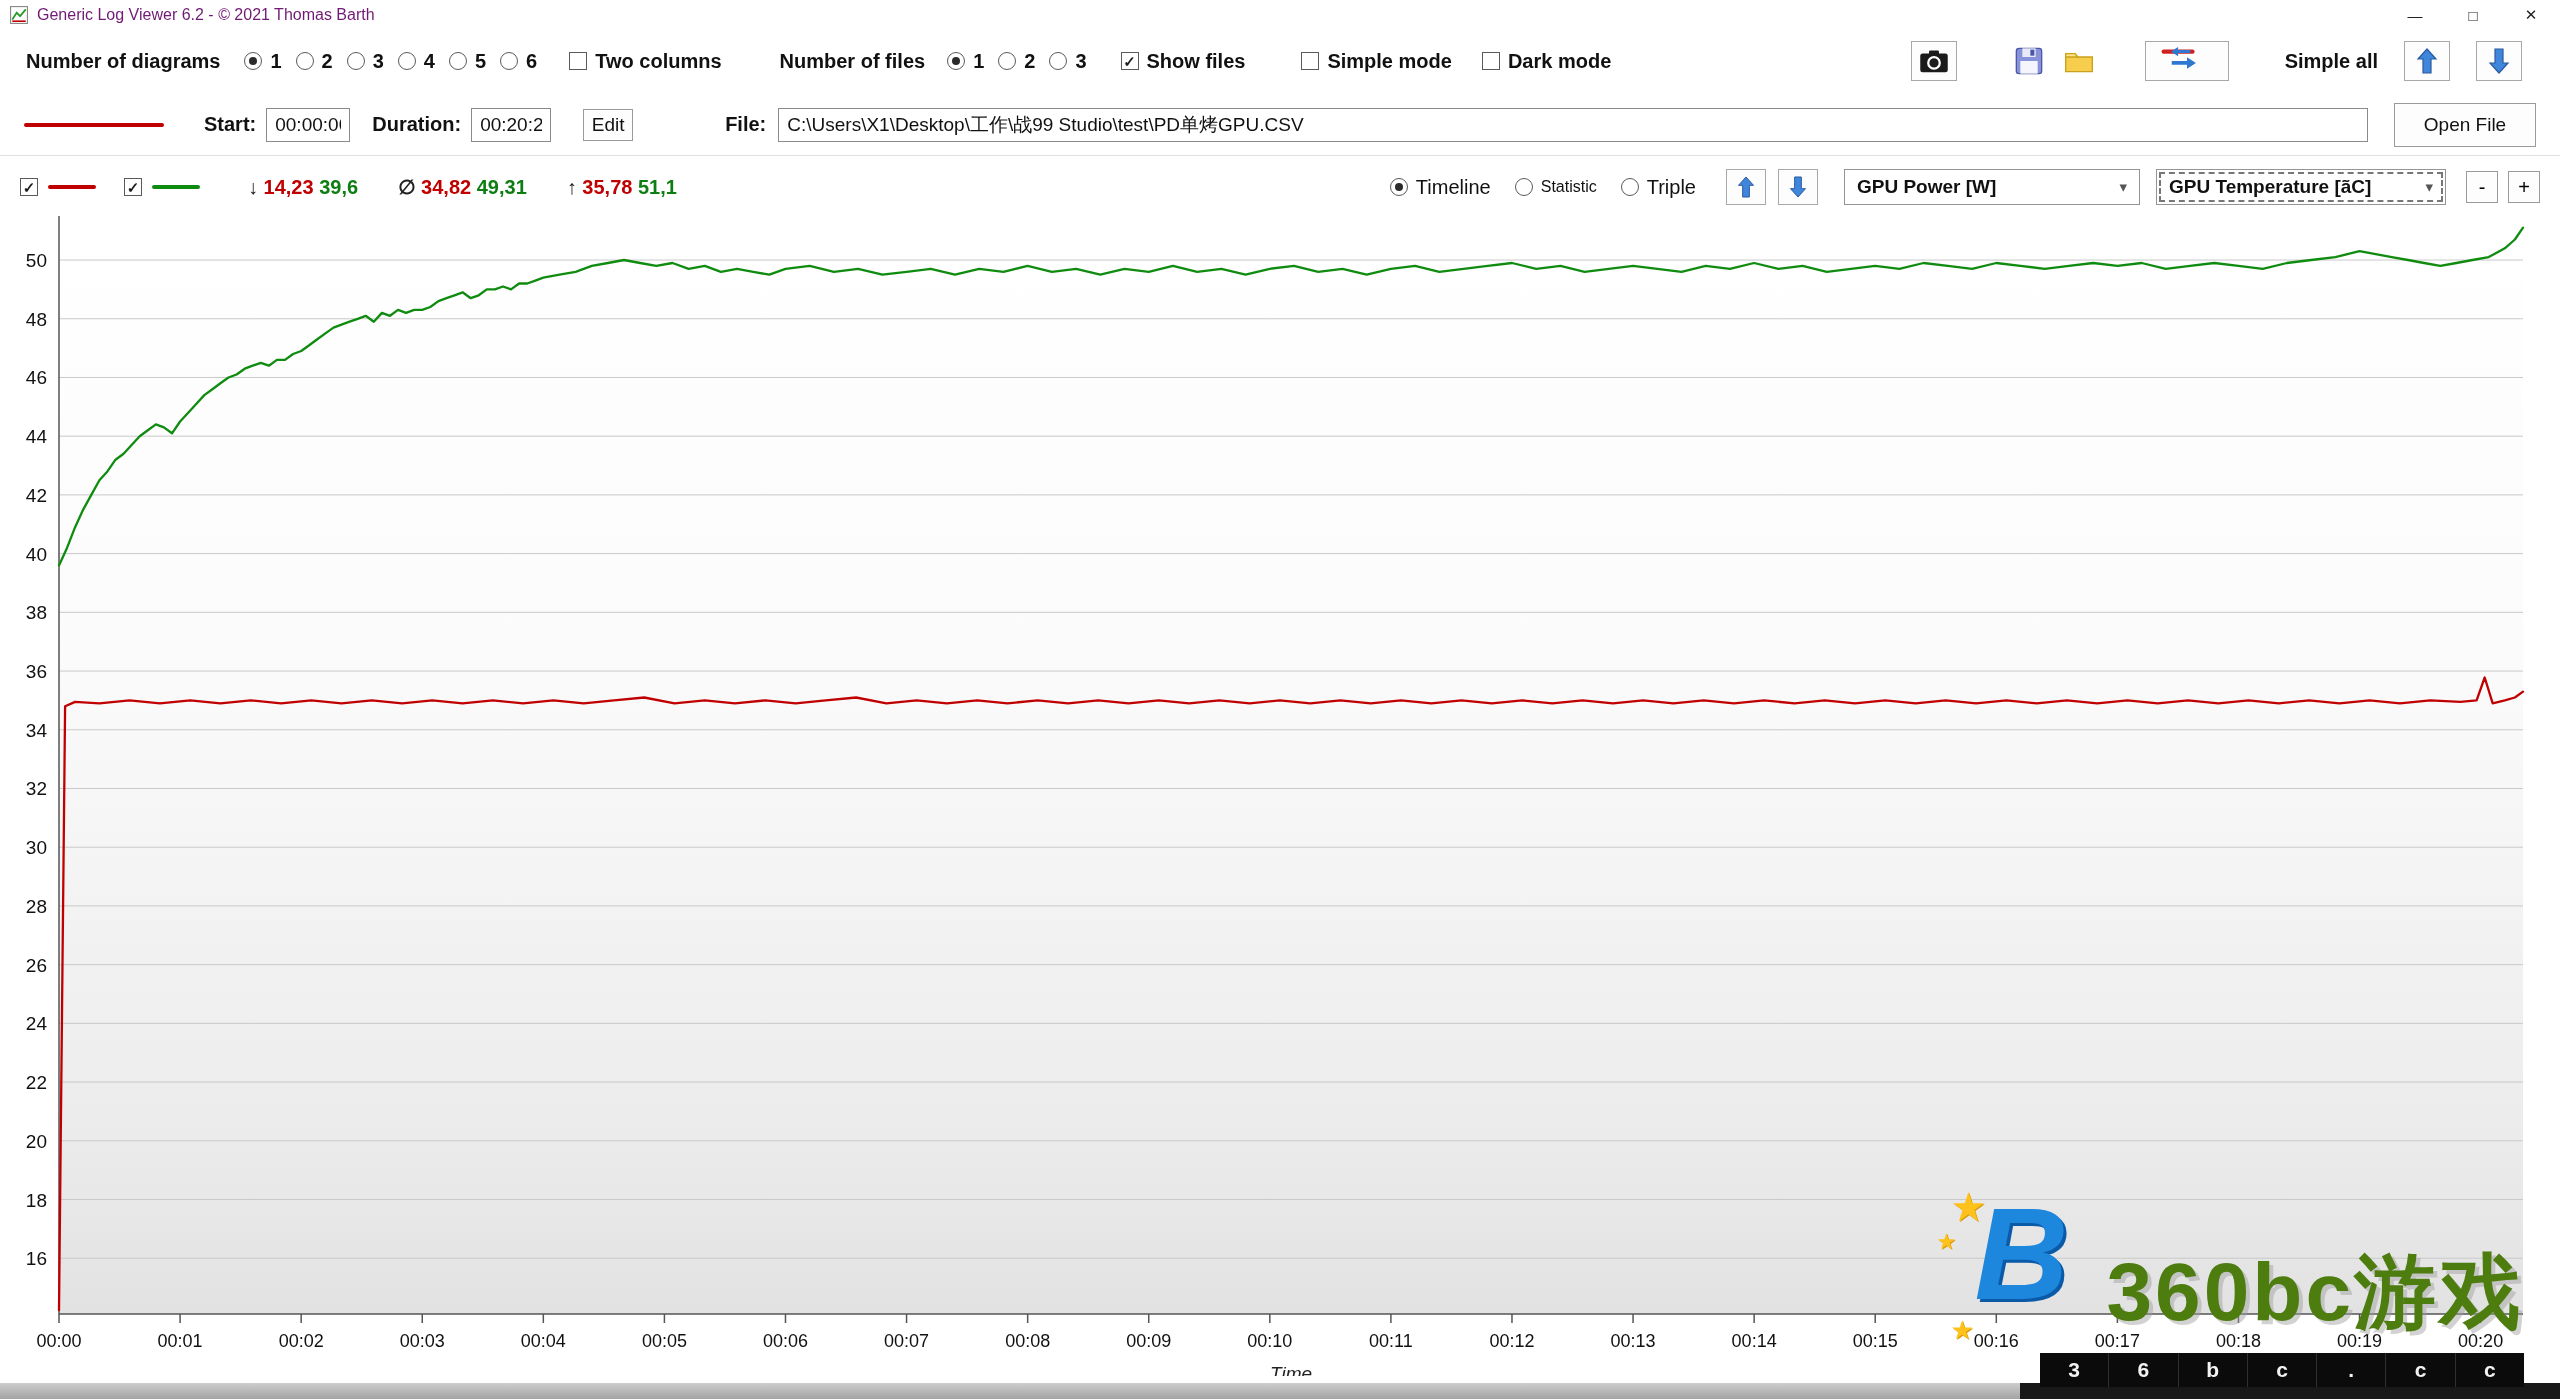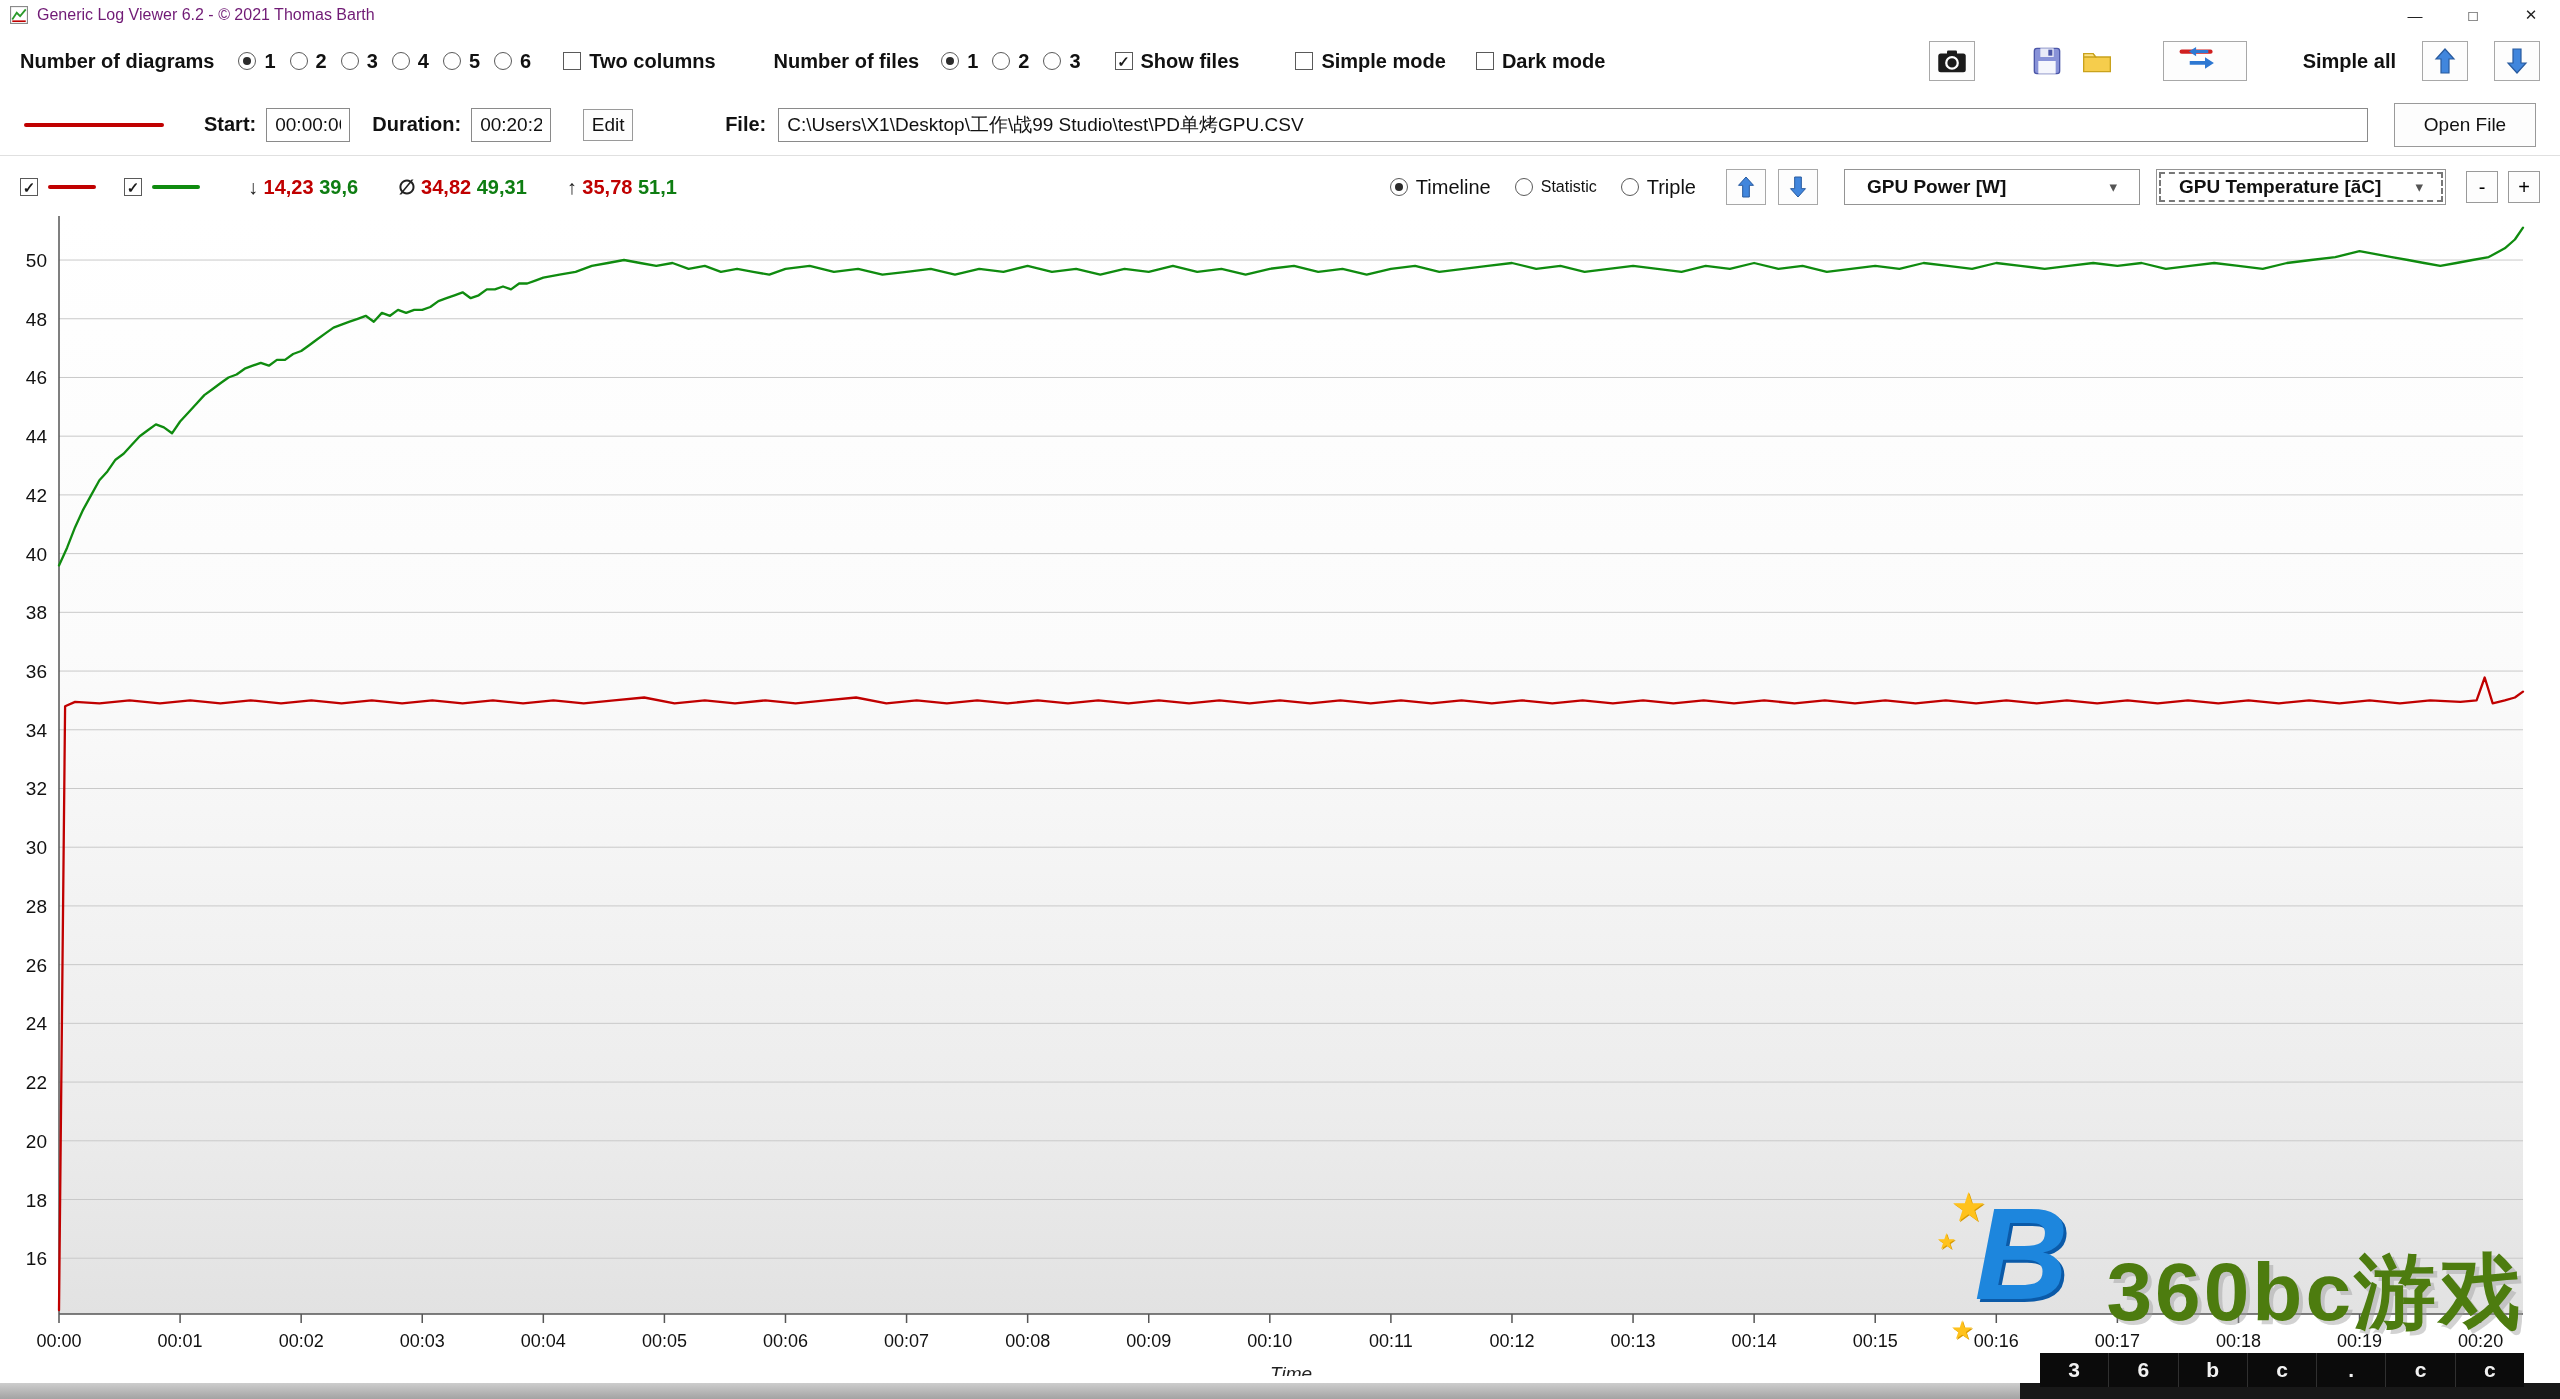--- a/index.html
+++ b/index.html
@@ -7,21 +7,21 @@
        font-family:"Liberation Sans",sans-serif;color:#111}
 
   
   .titlebar{position:absolute;top:0;left:0;right:0;height:30px;display:flex;align-items:center;background:#fff}
   .title-icon{width:18px;height:18px;margin:0 9px 0 10px}
   .title-text{font-size:16px;color:#701a75}
   .win-btns{margin-left:auto;display:flex;height:100%}
   .win-btn{width:58px;height:100%;display:flex;align-items:center;justify-content:center;font-size:15px;color:#222}
 
   
-  .row1{position:absolute;top:30px;left:0;right:0;height:62px;display:flex;align-items:center;padding:0 20px;box-sizing:border-box}
+  .row1{position:absolute;top:30px;left:0;right:12px;height:62px;display:flex;align-items:center;padding:0 26px;box-sizing:border-box}
   .row2{position:absolute;top:94px;left:0;right:0;height:62px;display:flex;align-items:center;padding:0 24px;box-sizing:border-box;border-bottom:1px solid #e0e0e0}
   .row3{position:absolute;top:158px;left:0;right:0;height:58px;display:flex;align-items:center;padding:0 20px;box-sizing:border-box}
 
   .grp-label{font-weight:700;font-size:20px;white-space:nowrap}
   .opt{display:flex;align-items:center;gap:8px;font-size:20px;white-space:nowrap}
   .radio{width:18px;height:18px;border:1px solid #5a5a5a;border-radius:50%;background:#fff;position:relative;display:inline-block;box-sizing:border-box;flex:none}
   .radio.sel::after{content:"";position:absolute;inset:4px;border-radius:50%;background:#2b2b2b}
   .checkbox{width:18px;height:18px;border:1px solid #5a5a5a;background:#fff;display:flex;align-items:center;justify-content:center;
             font-size:15px;font-weight:700;color:#1a1a1a;box-sizing:border-box;flex:none;line-height:1}
 
@@ -42,21 +42,21 @@
   .legend-line{width:140px;height:4px;background:#c00000;border-radius:2px;flex:none}
   .line-sample{width:48px;height:4px;border-radius:2px;flex:none}
   .line-sample.red{background:#c00000}.line-sample.green{background:#0f8b0f}
 
   .stat{font-size:20px;font-weight:600;white-space:nowrap}
   .sym{color:#222}.red{color:#c00000}.green{color:#0e7d12}
 
   .r3-right{margin-left:auto;display:flex;align-items:center}
   .sbtn{width:40px;height:36px;background:#fdfdfd;border:1px solid #a8a8a8;display:flex;align-items:center;justify-content:center;box-sizing:border-box}
   .dd{width:296px;height:36px;border:1px solid #949494;background:#fff;display:flex;align-items:center;justify-content:space-between;
-      padding:0 22px;box-sizing:border-box;font-size:19px;font-weight:600;white-space:nowrap}
+      padding:0 12px;box-sizing:border-box;font-size:19px;font-weight:600;white-space:nowrap}
   .dd .chev{color:#555;font-size:15px;font-weight:400}
   .dd.focus{outline:2px dashed #777;outline-offset:-5px}
   .sq{width:32px;height:32px;border:1px solid #9a9a9a;background:#fdfdfd;display:flex;align-items:center;justify-content:center;
       font-size:20px;box-sizing:border-box}
 
   
   #plot-bg{position:absolute;left:59px;top:216px;width:2464px;height:1098px;
            background:linear-gradient(180deg,#ffffff 0%,#fbfbfb 40%,#ececec 82%,#e2e2e2 100%)}
   svg#chart{position:absolute;left:0;top:216px;width:2560px;height:1160px}
   svg#chart text{font-family:"Liberation Sans",sans-serif}

